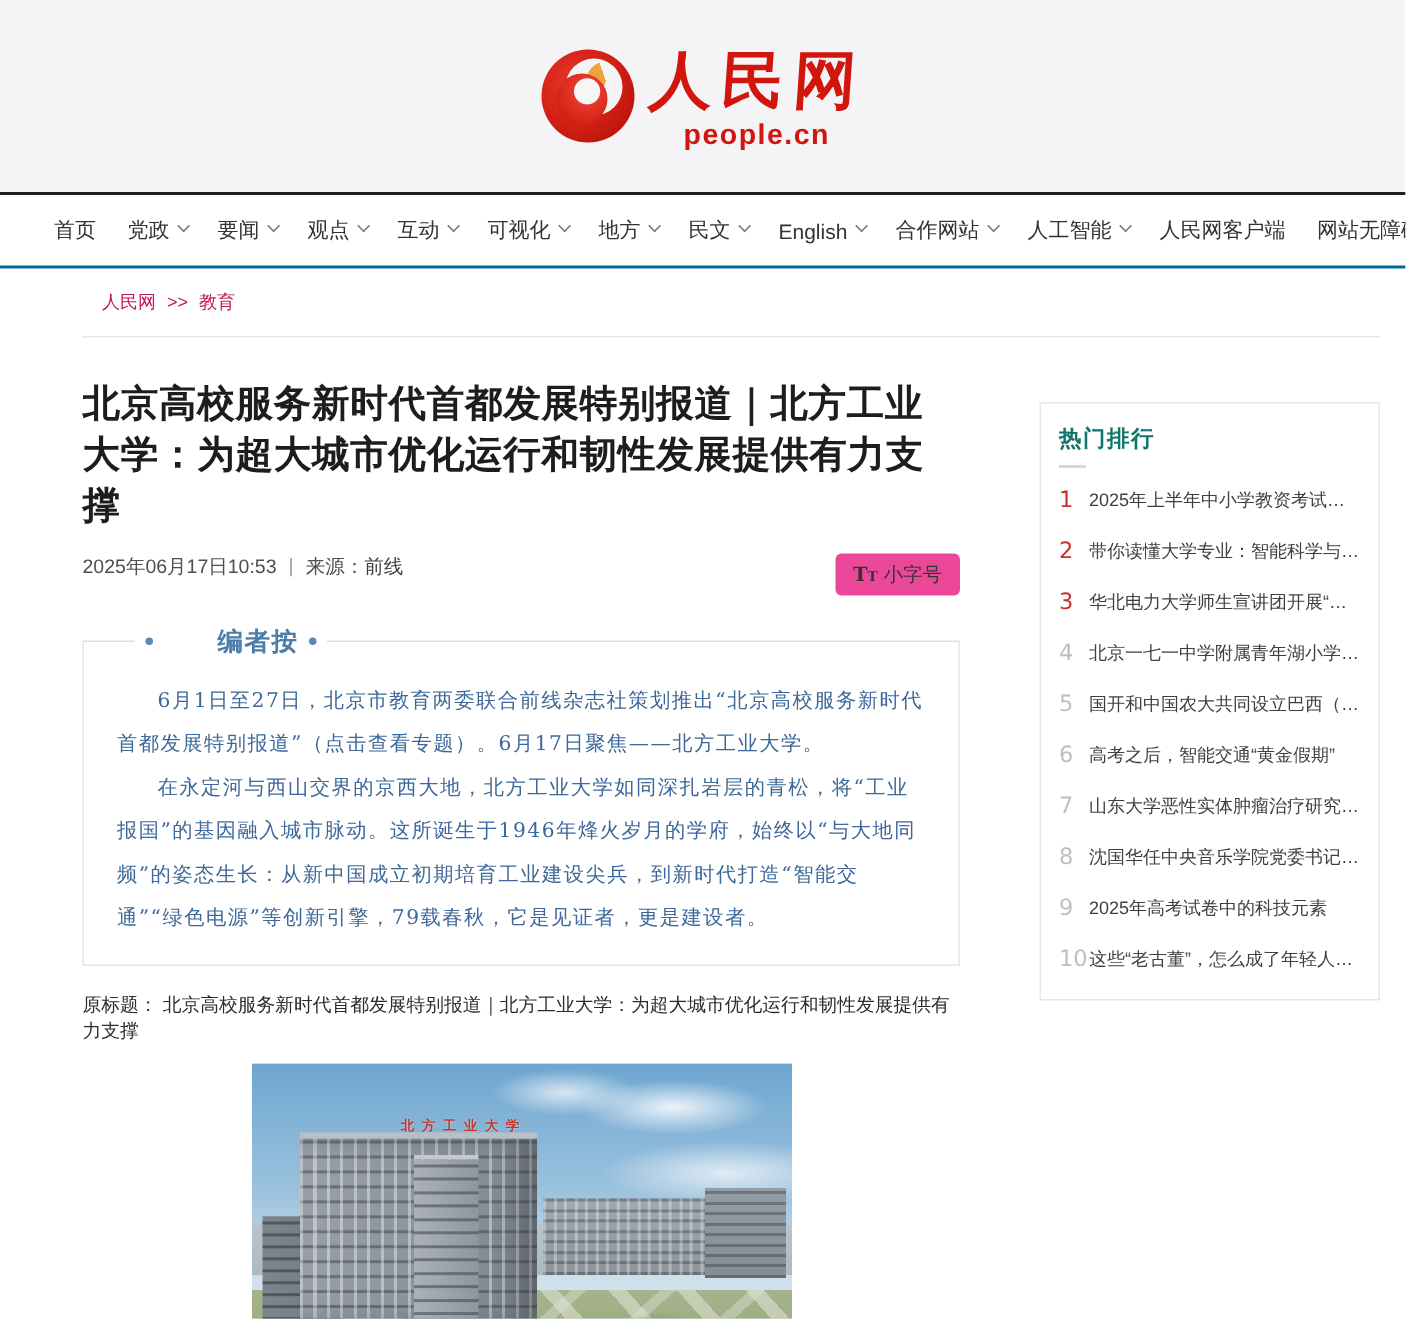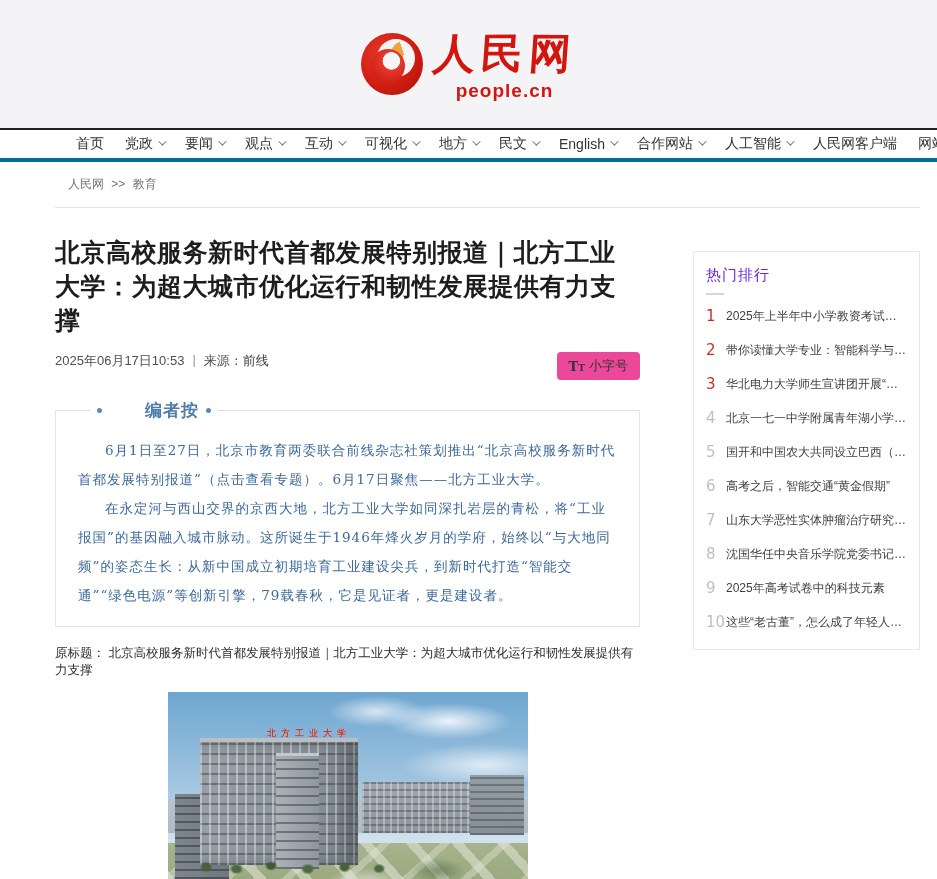--- a/index.html
+++ b/index.html
@@ -18,31 +18,31 @@
   .swirl-orange { position:absolute; left:30px; top:8px; width:26px; height:26px; border-radius:50%;
     background:conic-gradient(from 200deg, #f0a23c 0 140deg, transparent 140deg 360deg); }
   .swirl-inner { position:absolute; left:10px; top:16px; width:34px; height:34px; border-radius:50%;
     background:radial-gradient(circle at 60% 35%, #f6f6f6 0 28%, #e8372c 30%, #c01508 100%); }
   .logo-texts { text-align:center; }
   .logo-cn { font-size:42px; font-weight:bold; color:#d2150d; letter-spacing:6px;
     font-family:"DejaVu Serif","Liberation Serif",serif; transform:skewX(-4deg); }
   .logo-en { font-size:19px; font-weight:bold; color:#d2150d; letter-spacing:1px; margin-top:-2px; }
 
   
-  .main-nav { height:32px; background:#fff; border-bottom:4px solid #0369a1;
-    display:flex; align-items:center; padding:0 14px 0 76px; }
+  .main-nav { height:49px; background:#fff; border-bottom:2px solid #0369a1;
+    display:flex; align-items:center; padding:0 14px 0 36px; }
   .nav-items { list-style:none; display:flex; align-items:center; flex:1; }
   .nav-items li { display:flex; align-items:center; font-size:14px; color:#333;
     margin-right:21px; cursor:pointer; white-space:nowrap; }
   .chev { width:6px; height:6px; border-right:1.5px solid #777; border-bottom:1.5px solid #777;
     transform:rotate(45deg) translateY(-2px); margin-left:5px; margin-top:-3px; }
 
   
   .content { padding:14px 17px 0 55px; }
-  .breadcrumb { font-size:12px; color:#737373; padding-left:13px; }
+  .breadcrumb { font-size:12px; color:#be185d; padding-left:13px; }
   .breadcrumb span { cursor:pointer; }
   .bc-sep { margin:0 4px; cursor:default; }
   .divider { border:none; border-top:1px solid #e6e6e6; margin-top:14px; }
 
   .columns { display:flex; justify-content:space-between; }
   .article { width:585px; }
 
   .article h1 { font-size:25px; line-height:34px; font-weight:700; color:#1d1d1d;
     margin-top:27px; letter-spacing:0.5px; }
   .meta-row { display:flex; align-items:flex-start; margin-top:15px; font-size:13px; color:#4f4f4f; }
@@ -119,21 +119,21 @@
       radial-gradient(9px 8px at 8% 50%, #44603c 40%, rgba(0,0,0,0) 70%),
       radial-gradient(10px 8px at 22% 60%, #4c6a42 40%, rgba(0,0,0,0) 70%),
       radial-gradient(9px 7px at 38% 45%, #3f5a38 40%, rgba(0,0,0,0) 70%),
       radial-gradient(10px 8px at 55% 60%, #4c6a42 40%, rgba(0,0,0,0) 70%),
       radial-gradient(9px 8px at 72% 50%, #44603c 40%, rgba(0,0,0,0) 70%),
       radial-gradient(9px 7px at 88% 58%, #4c6a42 40%, rgba(0,0,0,0) 70%); }
 
   
   .sidebar { width:227px; }
   .rank-box { border:1px solid #e7e7e7; margin-top:43px; padding:14px 12px 10px; }
-  .rank-title { font-size:15px; font-weight:400; color:#6d28d9; letter-spacing:1px; }
+  .rank-title { font-size:15px; font-weight:700; color:#0f766e; letter-spacing:1px; }
   .rank-dash { width:18px; height:2px; background:#d7d7d7; margin:8px 0 4px; }
   .rank-list { list-style:none; }
   .rank-list li { display:flex; align-items:center; height:34px; cursor:pointer; }
   .rank-num { width:20px; flex:0 0 20px; font-size:15px; text-align:left; color:#bfbfbf;
     font-family:"DejaVu Sans",sans-serif; }
   .rank-num.hot { color:#c9302c; }
   .rank-txt { font-size:12px; color:#3f3f3f; white-space:nowrap; overflow:hidden;
     text-overflow:ellipsis; }
 </style>
 </head>

